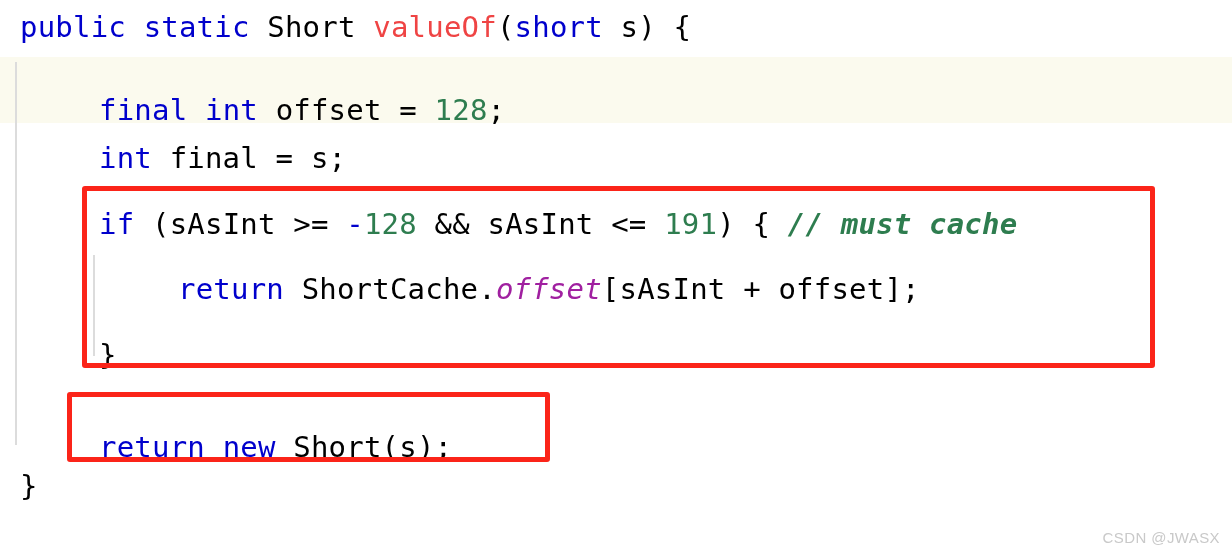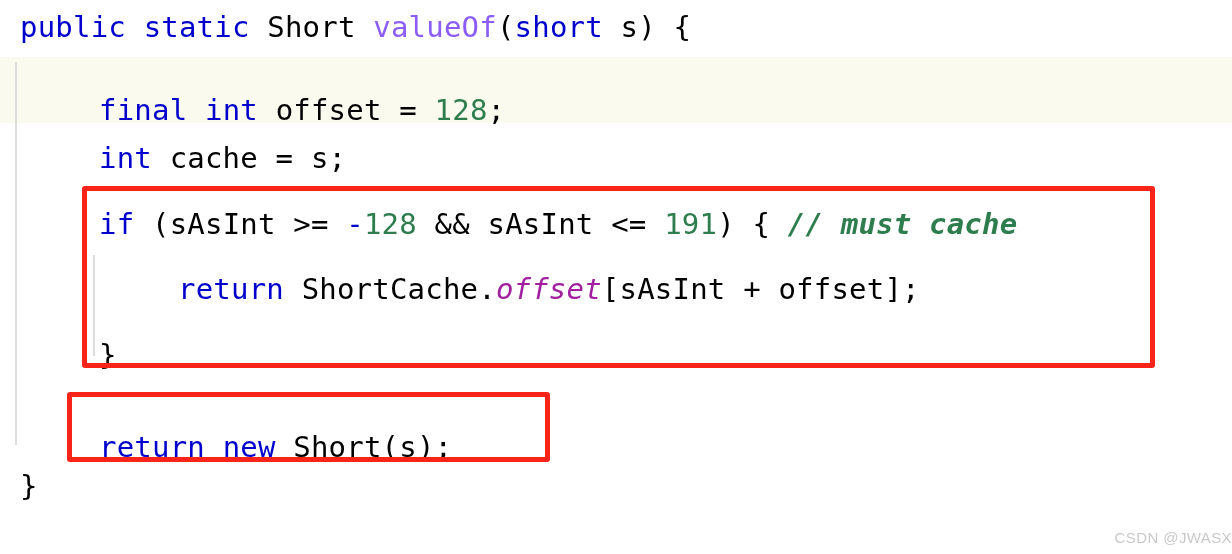--- a/index.html
+++ b/index.html
@@ -45,39 +45,39 @@
     line-height: 34px;
     font-family: "DejaVu Sans Mono", "Liberation Mono", monospace;
     color: #000000;
     letter-spacing: 0.2px;
   }
 
   
   .tok-kw       { color: #0000cc; }
   .tok-plain    { color: #000000; }
   .tok-type     { color: #000000; }
-  .tok-method   { color: #8b5cf6; }
+  .tok-method   { color: #ef4444; }
   .tok-num      { color: #2e7d4f; }
   .tok-field    { color: #a020a0; font-style: italic; }
   .tok-comment  { color: #2e7d4f; font-weight: bold; font-style: italic; }
 
   
   .redbox {
     position: absolute;
     border: 5px solid #fb2419;
     border-radius: 3px;
     box-sizing: border-box;
     background: transparent;
     pointer-events: none;
   }
 
   
   #watermark {
     position: absolute;
-    right: 0;
+    right: 12px;
     bottom: 8px;
     font-family: "Liberation Sans", sans-serif;
     font-size: 15px;
     color: #c9c9c9;
     letter-spacing: 0.4px;
     white-space: nowrap;
   }
 </style>
 </head>
 <body>
@@ -85,21 +85,21 @@
 <div id="code-surface">
 
   <div class="line-highlight" style="top:57px; height:66px;"></div>
 
   <div class="indent-guide" style="left:15px; top:62px; height:383px;"></div>
   <div class="indent-guide" style="left:93px; top:255px; height:101px;"></div>
 
   <div id="code-lines">
       <div class="code-line" style="top: 10px; left: 20px;"><span class="tok-kw">public</span><span class="tok-plain"> </span><span class="tok-kw">static</span><span class="tok-plain"> </span><span class="tok-type">Short</span><span class="tok-plain"> </span><span class="tok-method">valueOf</span><span class="tok-plain">(</span><span class="tok-kw">short</span><span class="tok-plain"> s) {</span></div>
       <div class="code-line" style="top: 93px; left: 99px; text-align: right;"><span class="tok-kw">final</span><span class="tok-plain"> </span><span class="tok-kw">int</span><span class="tok-plain"> offset = </span><span class="tok-num">128</span><span class="tok-plain">;</span></div>
-      <div class="code-line" style="top: 141.2px; left: 99px;"><span class="tok-kw">int</span><span class="tok-plain"> cache = s;</span></div>
+      <div class="code-line" style="top: 141.2px; left: 99px;"><span class="tok-kw">int</span><span class="tok-plain"> final = s;</span></div>
       <div class="code-line" style="top: 206.8px; left: 99px;"><span class="tok-kw">if</span><span class="tok-plain"> (sAsInt &gt;= </span><span class="tok-kw">-</span><span class="tok-num">128</span><span class="tok-plain"> &amp;&amp; sAsInt &lt;= </span><span class="tok-num">191</span><span class="tok-plain">) { </span><span class="tok-comment">// must cache</span></div>
       <div class="code-line" style="top: 272.4px; left: 178px;"><span class="tok-kw">return</span><span class="tok-plain"> ShortCache.</span><span class="tok-field">offset</span><span class="tok-plain">[sAsInt + offset];</span></div>
       <div class="code-line" style="top: 338px; left: 99px;"><span class="tok-plain">}</span></div>
       <div class="code-line" style="top: 403.6px; left: 99px; margin-top: 26px;"><span class="tok-kw">return</span><span class="tok-plain"> </span><span class="tok-kw">new</span><span class="tok-plain"> Short(s);</span></div>
       <div class="code-line" style="top: 469.2px; left: 20px;"><span class="tok-plain">}</span></div>
     </div>
 
   <div id="annotation-layer">
       <div class="redbox" style="left: 82px; top: 186px; width: 1073px; height: 182px; border-color: rgb(251, 36, 25);"></div>
       <div class="redbox" style="left: 67px; top: 392px; width: 483px; height: 70px; border-color: rgb(251, 36, 25);"></div>

